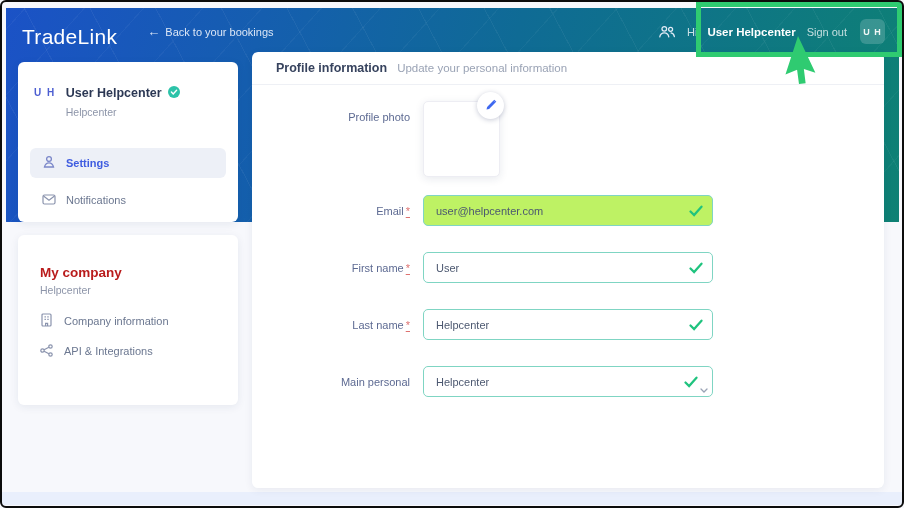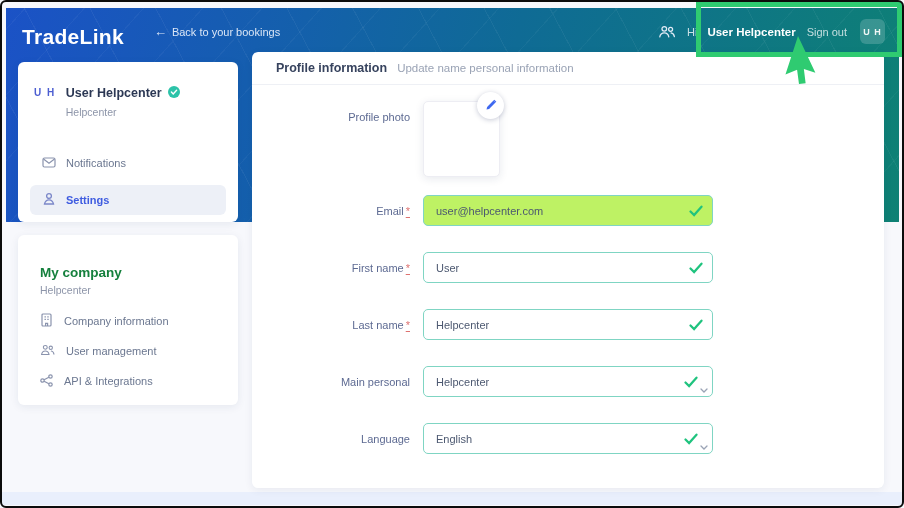--- a/index.html
+++ b/index.html
@@ -28,21 +28,21 @@
   }
   .bottom-strip {
     position:absolute; left:2px; right:2px; bottom:3px; height:13px;
     background:#e9effc; z-index:1;
   }
   
   .topbar {
     position:absolute; left:6px; top:8px; width:893px; height:47px;
     display:flex; align-items:center; z-index:3; color:#fff;
   }
-  .logo { margin-left:16px; font-size:21px; font-weight:700; letter-spacing:.3px; cursor:pointer;margin-top:11px; }
+  .logo { margin-left:16px; font-size:21px; font-weight:400; letter-spacing:.3px; cursor:pointer;margin-top:11px; }
   .back-link {
     margin-left:30px; font-size:11px; color:#dbe6f6; display:flex; align-items:center; gap:5px; cursor:pointer;
   }
   .back-arrow { font-size:13px; line-height:1; }
   .topbar-right { margin-left:auto; margin-right:14px; display:flex; align-items:center; gap:7px; }
   .topbar-right svg { display:block; }
   .greeting { font-size:11px; color:rgba(255,255,255,.78); margin-left:4px; }
   .user-name { font-size:11.5px; font-weight:700; cursor:pointer; }
   .sign-out { font-size:11px; color:rgba(255,255,255,.75); margin-left:4px; cursor:pointer; }
   .avatar {
@@ -63,21 +63,21 @@
   .pname { font-size:12.5px; font-weight:700; color:#2c3854; }
   .psub { font-size:10.5px; color:#8d95a9; margin-top:4px; }
   .snav { margin-top:30px; }
   .snav-item {
     height:30px; display:flex; align-items:center; gap:10px;
     padding:0 12px; border-radius:6px; font-size:11px; color:#6b7790; cursor:pointer;
   }
   .snav-item.active { background:#edf0f7; color:#3f5ce0; font-weight:700; }
   .snav-item + .snav-item { margin-top:7px; }
   .card2 { left:18px; top:235px; width:220px; height:170px; padding:30px 10px 0 22px; }
-  .company-title { font-size:13.5px; font-weight:700; color:#15803d; }
+  .company-title { font-size:13.5px; font-weight:700; color:#b91c1c; }
   .company-sub { font-size:10.5px; color:#8d95a9; margin-top:4px; }
   .clist { margin-top:10px; }
   .clist-item { height:30px; display:flex; align-items:center; gap:11px; font-size:11px; color:#6b7790; cursor:pointer;text-align:right; }
   
   .panel {
     position:absolute; left:252px; top:52px; width:632px; height:436px;
     background:#fff; border-radius:6px; box-shadow:0 2px 8px rgba(30,45,90,.07); z-index:2;
   }
   .panel-header {
     height:33px; display:flex; align-items:center; padding:0 24px;
@@ -159,83 +159,72 @@
           <svg width="12" height="12" viewBox="0 0 12 12">
               <circle cx="6" cy="6" r="6" fill="#2cc3a9"></circle>
               <path d="M3.4 6.1l1.8 1.8 3.4-3.6" stroke="#fff" stroke-width="1.4" fill="none" stroke-linecap="round"></path>
             </svg>
         </span>
       </div>
       <div class="psub">Helpcenter</div>
     </div>
   </div>
   <div class="snav">
+    <div class="snav-item active">
+      <span>
+        <svg width="14" height="14" viewBox="0 0 14 14" fill="none" stroke="#7b87c9" stroke-width="1.3" stroke-linecap="round">
+          <circle cx="7" cy="4" r="2.4"></circle>
+            <path d="M2.5 12c.6-2.8 2.4-4.2 4.5-4.2s3.9 1.4 4.5 4.2z"></path>
+        </svg>
+      </span>
+      <span>Settings</span>
+    </div>
     <div class="snav-item">
       <span>
         <svg width="14" height="11" viewBox="0 0 14 11" fill="none" stroke="#8a93ad" stroke-width="1.2">
           <rect x="1" y="1" width="12" height="9" rx="1.5"></rect>
             <path d="M1.5 2l5.5 4.2L12.5 2"></path>
         </svg>
       </span>
       <span>Notifications</span>
-    </div>
-    <div class="snav-item active">
-      <span>
-        <svg width="14" height="14" viewBox="0 0 14 14" fill="none" stroke="#7b87c9" stroke-width="1.3" stroke-linecap="round">
-          <circle cx="7" cy="4" r="2.4"></circle>
-            <path d="M2.5 12c.6-2.8 2.4-4.2 4.5-4.2s3.9 1.4 4.5 4.2z"></path>
-        </svg>
-      </span>
-      <span>Settings</span>
     </div>
   </div>
 </div>
 
 <div class="card card2">
   <div class="company-title">My company</div>
   <div class="company-sub">Helpcenter</div>
   <div class="clist">
     <div class="clist-item">
       <span>
         <svg width="13" height="14" viewBox="0 0 13 14" fill="none" stroke="#8a93ad" stroke-width="1.2">
           <rect x="2" y="1" width="9" height="12" rx="1"></rect>
             <path d="M4.5 3.8h1.4M7.3 3.8h1.4M4.5 6.4h1.4M7.3 6.4h1.4M5.6 13v-2.6h2V13"></path>
         </svg>
       </span>
       <span>Company information</span>
     </div>
     <div class="clist-item">
       <span>
-        <svg width="15" height="12" viewBox="0 0 17 13" fill="none" stroke="#8a93ad" stroke-width="1.2" stroke-linecap="round">
-          <circle cx="6" cy="3.5" r="2.2"></circle>
-            <path d="M1.8 11.5c.4-2.6 2-3.9 4.2-3.9s3.8 1.3 4.2 3.9z"></path>
-          <circle cx="12.2" cy="4" r="1.9"></circle>
-            <path d="M12.8 7.6c1.7.3 2.7 1.5 3 3.6"></path>
-        </svg>
-      </span>
-      <span>User management</span>
-    </div>
-    <div class="clist-item">
-      <span>
         <svg width="13" height="13" viewBox="0 0 13 13" fill="none" stroke="#8a93ad" stroke-width="1.2">
           <circle cx="10.5" cy="2.5" r="1.7"></circle>
             <circle cx="2.5" cy="6.5" r="1.7"></circle>
             <circle cx="10.5" cy="10.5" r="1.7"></circle>
           <path d="M4.1 5.7l4.8-2.4M4.1 7.3l4.8 2.4"></path>
         </svg>
       </span>
       <span>API &amp; Integrations</span>
     </div>
   </div>
 </div>
 
 <div class="panel">
   <div class="panel-header">
     <span class="panel-title">Profile information</span>
-    <span class="panel-sub">Update name personal information</span>
+    <span class="panel-sub">Update your personal information</span>
   </div>
 
   <div class="photo-row">
     <div class="flabel">Profile photo</div>
     <div class="photo-box">
       <div class="pencil-btn">
         <span>
           <svg width="12" height="12" viewBox="0 0 12 12">
               <path d="M1.5 10.5l.6-2.6 6.4-6.4 2 2-6.4 6.4z" fill="#3e68f0"></path>
               <path d="M8.9 1.1l2 2" stroke="#3e68f0" stroke-width="1.2"></path>
@@ -291,36 +280,20 @@
           </svg>
       </span>
       <span class="chev-ic">
         <svg width="8" height="5" viewBox="0 0 8 5" fill="none" stroke="#9aa3b5" stroke-width="1.3" stroke-linecap="round">
             <path d="M1 1l3 3 3-3"></path>
           </svg>
       </span>
     </div>
   </div>
 
-  <div class="frow" style="top:371px;">
-    <div class="flabel"><span>Language</span></div>
-    <div class="input-wrap has-chevron">
-      <input class="tl-input" type="text" value="English" style="">
-      <span class="check-ic">
-        <svg width="14" height="12" viewBox="0 0 14 12" fill="none" stroke="#1fc37e" stroke-width="2.2" stroke-linecap="round">
-            <path d="M1.5 6.5l3.6 3.6L12.5 1.7"></path>
-          </svg>
-      </span>
-      <span class="chev-ic">
-        <svg width="8" height="5" viewBox="0 0 8 5" fill="none" stroke="#9aa3b5" stroke-width="1.3" stroke-linecap="round">
-            <path d="M1 1l3 3 3-3"></path>
-          </svg>
-      </span>
-    </div>
-  </div>
 </div>
 
 <div class="hl-box"></div>
 <svg class="cursor-svg" width="904" height="508" viewBox="0 0 904 508">
   <path transform="translate(798,36) rotate(18) scale(1.95)" d="M0,0 L0,20.8 L4.9,16.6 L8.1,23.3 L11.2,21.8 L8.1,15.2 L14.3,15.2 Z" fill="#2fcb71"></path>
 </svg>
 
 <div class="frame-border"></div>
 
 </body></html>

